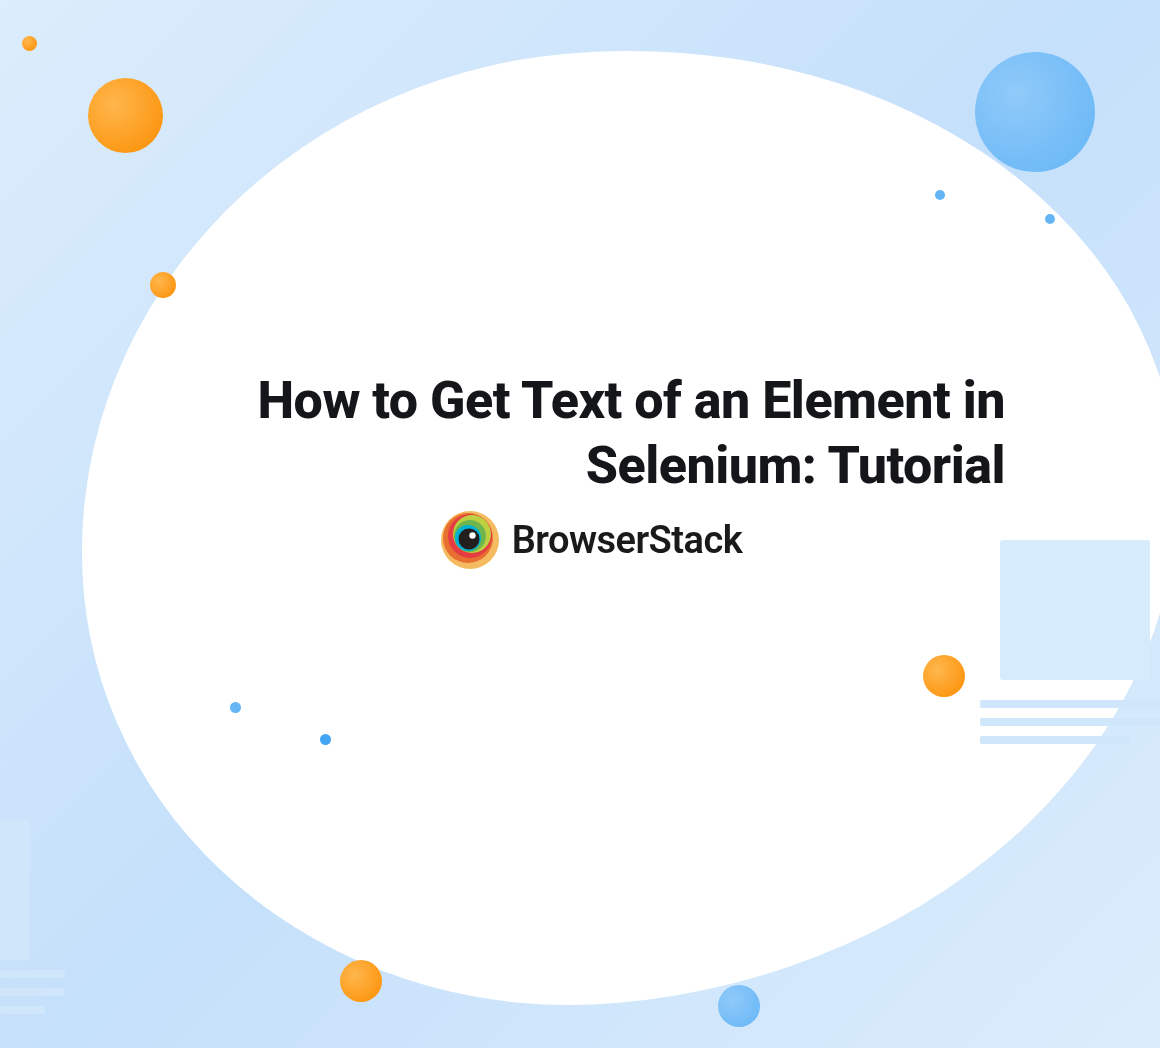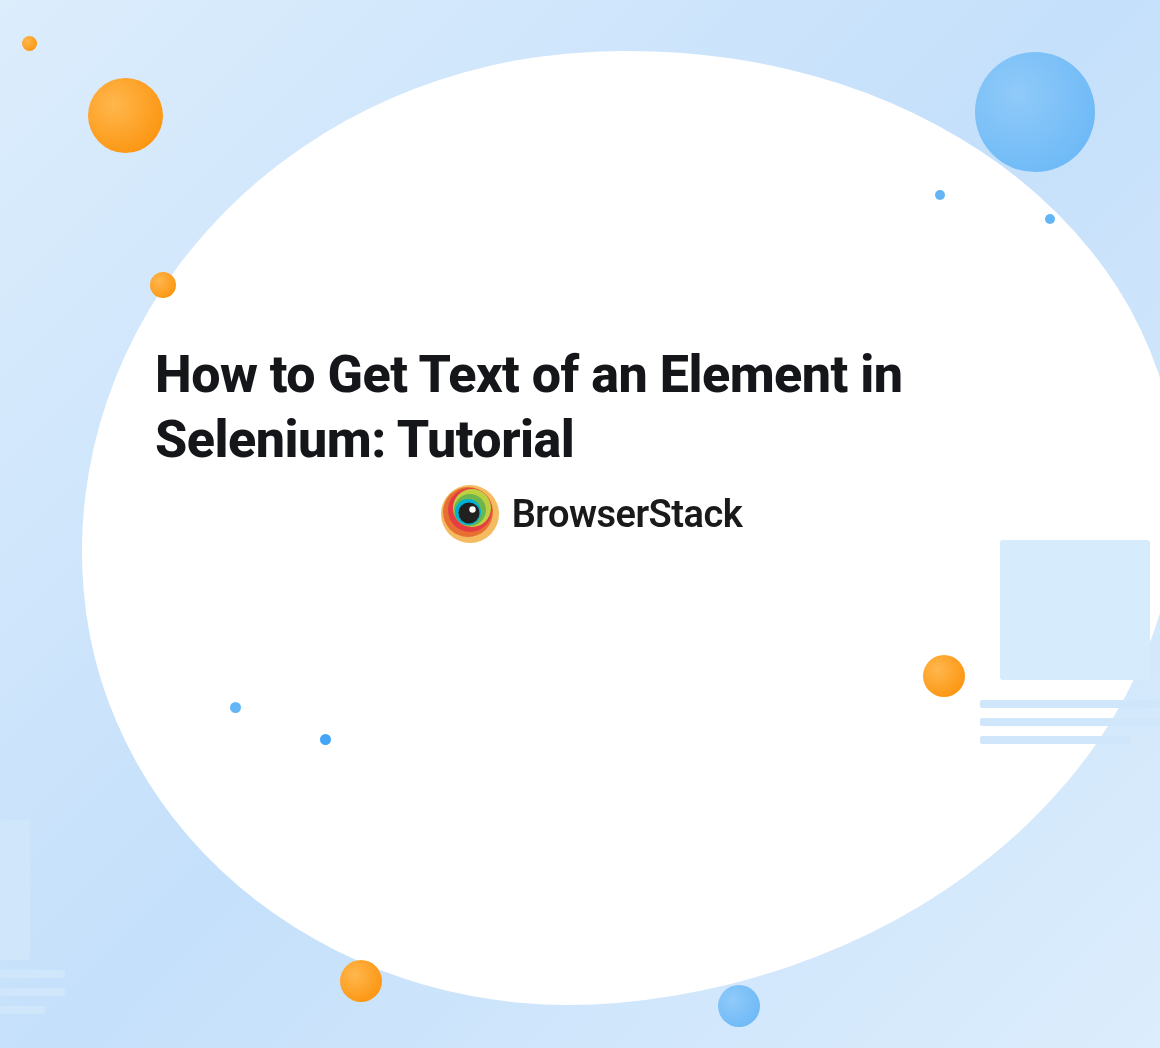--- a/index.html
+++ b/index.html
@@ -159,24 +159,24 @@
       border-radius: 2px;
       margin-left: -20px;
     }
     .doc-right-lines .line.short {
       width: 150px;
     }
     
     
     .content {
       position: absolute;
-      top: 342px;
+      top: 368px;
       left: 0;
       width: 100%;
-      text-align: left;
+      text-align: right;
       z-index: 10;
     }
     .heading {
       font-size: 52px;
       font-weight: 800;
       color: #15161a;
       line-height: 1.25;
       letter-spacing: -0.5px;
       max-width: 850px;
       margin: 0 auto;

